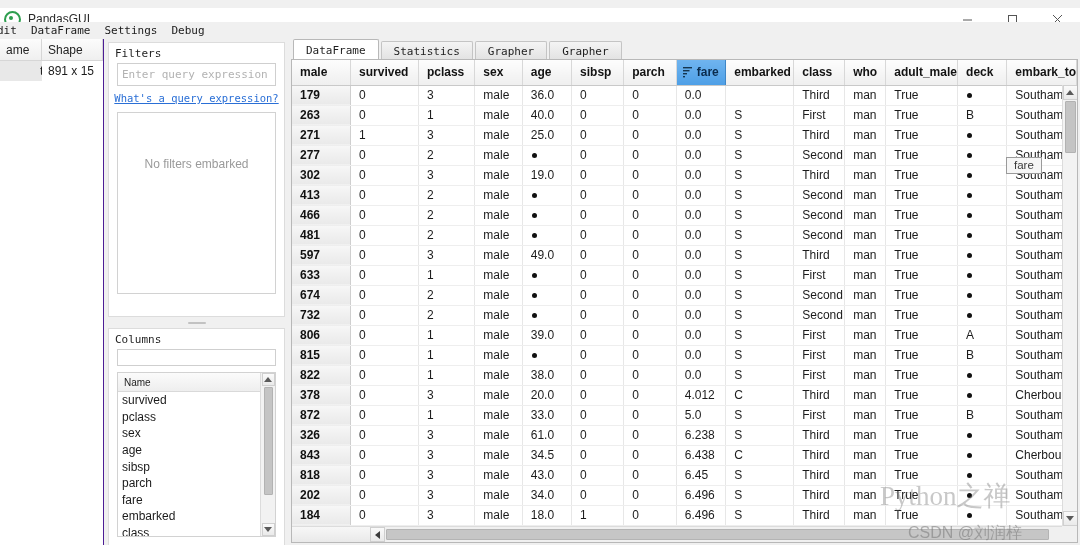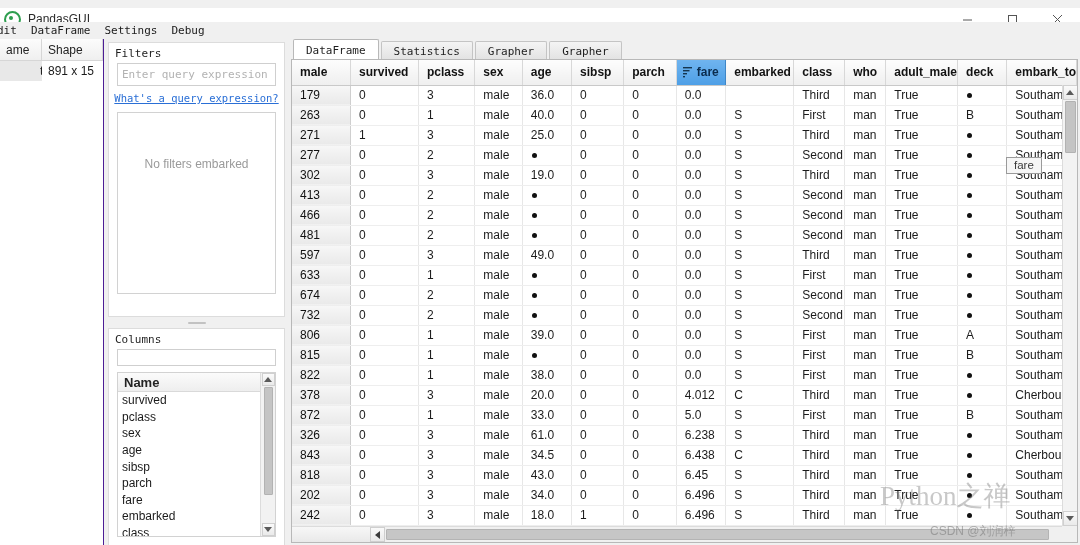--- a/index.html
+++ b/index.html
@@ -107,21 +107,21 @@
     margin:0 8px;height:17px;border:1px solid #cfcfcf;background:#ffffff;box-sizing:border-box;
   }
   .col-list{
     margin:6px 8px 0 8px;height:165px;border:1px solid #d2d2d2;background:#fff;
     box-sizing:border-box;position:relative;overflow:hidden;display:flex;
   }
   .col-list-inner{flex:1 1 auto;overflow:hidden;}
   .col-head{
     height:19px;background:linear-gradient(#fbfbfb,#eeeeee);
     border-bottom:1px solid #d9d9d9;display:flex;align-items:center;
-    padding-left:6px;font-size:13px;color:#232323;box-sizing:border-box;font-weight:bold;
+    padding-left:6px;font-size:10px;color:#232323;box-sizing:border-box;
   }
   .col-item{
     height:16.6px;display:flex;align-items:center;padding-left:4px;
     font-size:12px;color:#1b1b1b;
   }
   .col-scroll{
     width:15px;background:#f2f2f2;border-left:1px solid #dcdcdc;
     display:flex;flex-direction:column;align-items:center;box-sizing:border-box;
   }
   .sb-arrow{
@@ -186,21 +186,21 @@
   .sorticon{
     position:absolute;left:6px;top:7px;width:9px;height:11px;
   }
   .grid td{
     height:20px;border-right:1px solid #e7e7e7;border-bottom:1px solid #eeeeee;
     padding:0 0 0 8px;white-space:nowrap;overflow:hidden;box-sizing:border-box;
     background:#ffffff;
   }
   .grid td.idx{
     background:linear-gradient(#f7f7f7,#e9e9e9);
-    font-weight:normal;color:#111;border-right:1px solid #cfcfcf;
+    font-weight:bold;color:#111;border-right:1px solid #cfcfcf;
     padding-left:8px;
     margin-top:8px;
   }
   .nan{
     display:inline-block;width:5px;height:5px;border-radius:50%;
     background:#111;vertical-align:middle;margin-left:1px;
   }
   
   .w-index{width:78px;} .w-survived{width:76px;} .w-pclass{width:65px;}
   .w-sex{width:58px;} .w-age{width:64px;} .w-sibsp{width:62px;}
@@ -243,21 +243,21 @@
     box-sizing:border-box;z-index:20;
   }
 
   
   .wm{position:absolute;pointer-events:none;z-index:40;}
   .wm-python{
     left:880px;top:478px;font-size:27px;color:rgba(110,110,110,0.38);
     font-family:"Liberation Serif", serif;white-space:nowrap;
   }
   .wm-csdn{
-    left:930px;top:523px;font-size:12px;color:rgba(120,120,120,0.55);
+    left:908px;top:523px;font-size:16px;color:rgba(120,120,120,0.55);
     font-family:"Liberation Sans", sans-serif;white-space:nowrap;
   }
 </style>
 </head>
 <body>
 
 <div class="app">
 
   <div class="titlebar">
     <div class="app-icon"></div>
@@ -709,21 +709,21 @@
                 <td class="w-parch">0</td>
                 <td class="w-fare">6.496</td>
                 <td class="w-embarked">S</td>
                 <td class="w-class">Third</td>
                 <td class="w-who">man</td>
                 <td class="w-adult_male">True</td>
                 <td class="w-deck"><span class="nan"></span></td>
                 <td class="w-embark_to">Southamp</td>
               </tr>
               <tr>
-                <td class="w-index idx">242</td>
+                <td class="w-index idx">184</td>
                 <td class="w-survived">0</td>
                 <td class="w-pclass">3</td>
                 <td class="w-sex">male</td>
                 <td class="w-age">18.0</td>
                 <td class="w-sibsp">1</td>
                 <td class="w-parch">0</td>
                 <td class="w-fare">6.496</td>
                 <td class="w-embarked">S</td>
                 <td class="w-class">Third</td>
                 <td class="w-who">man</td>

